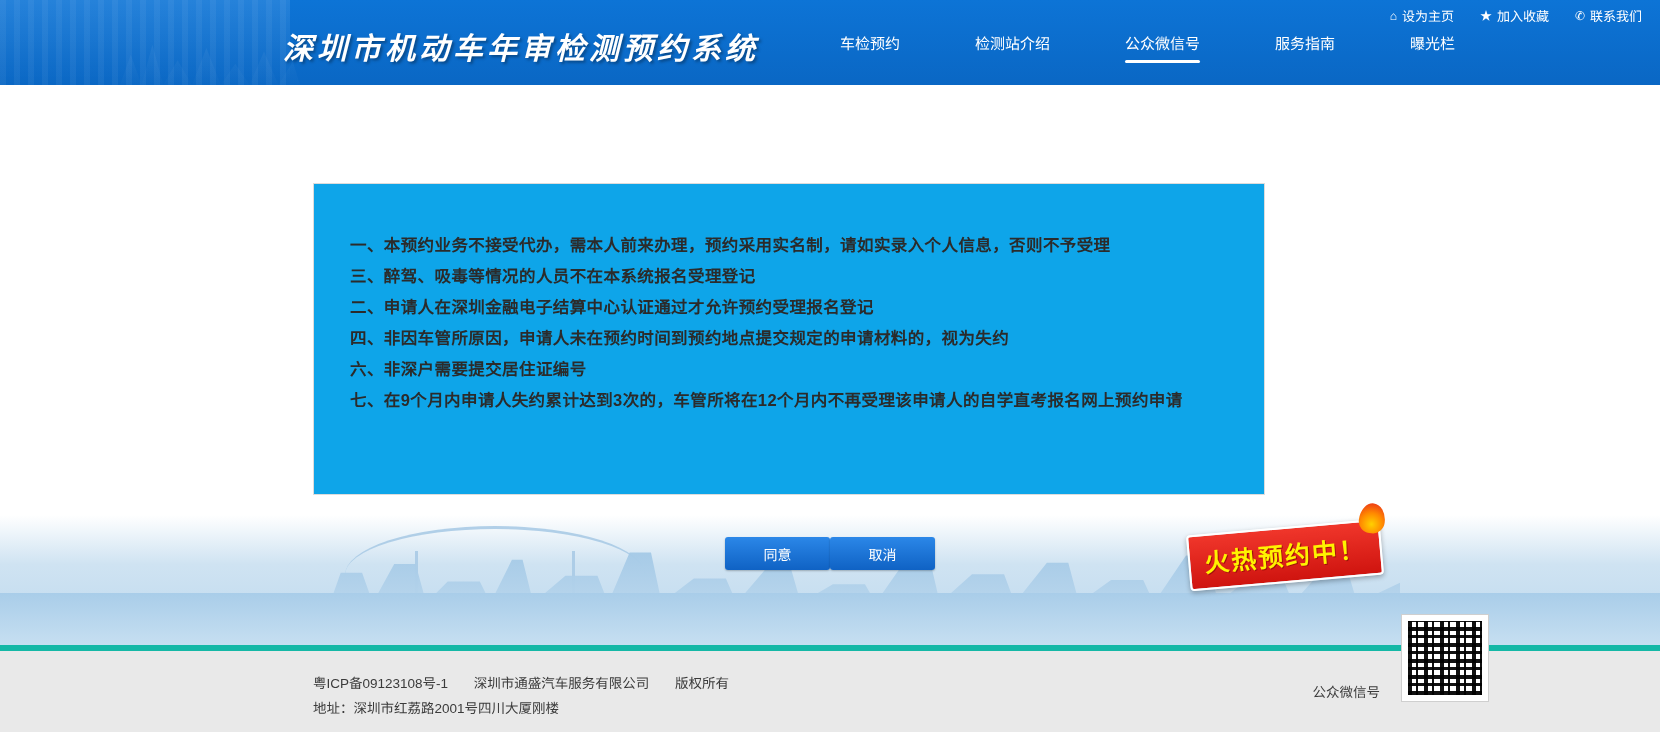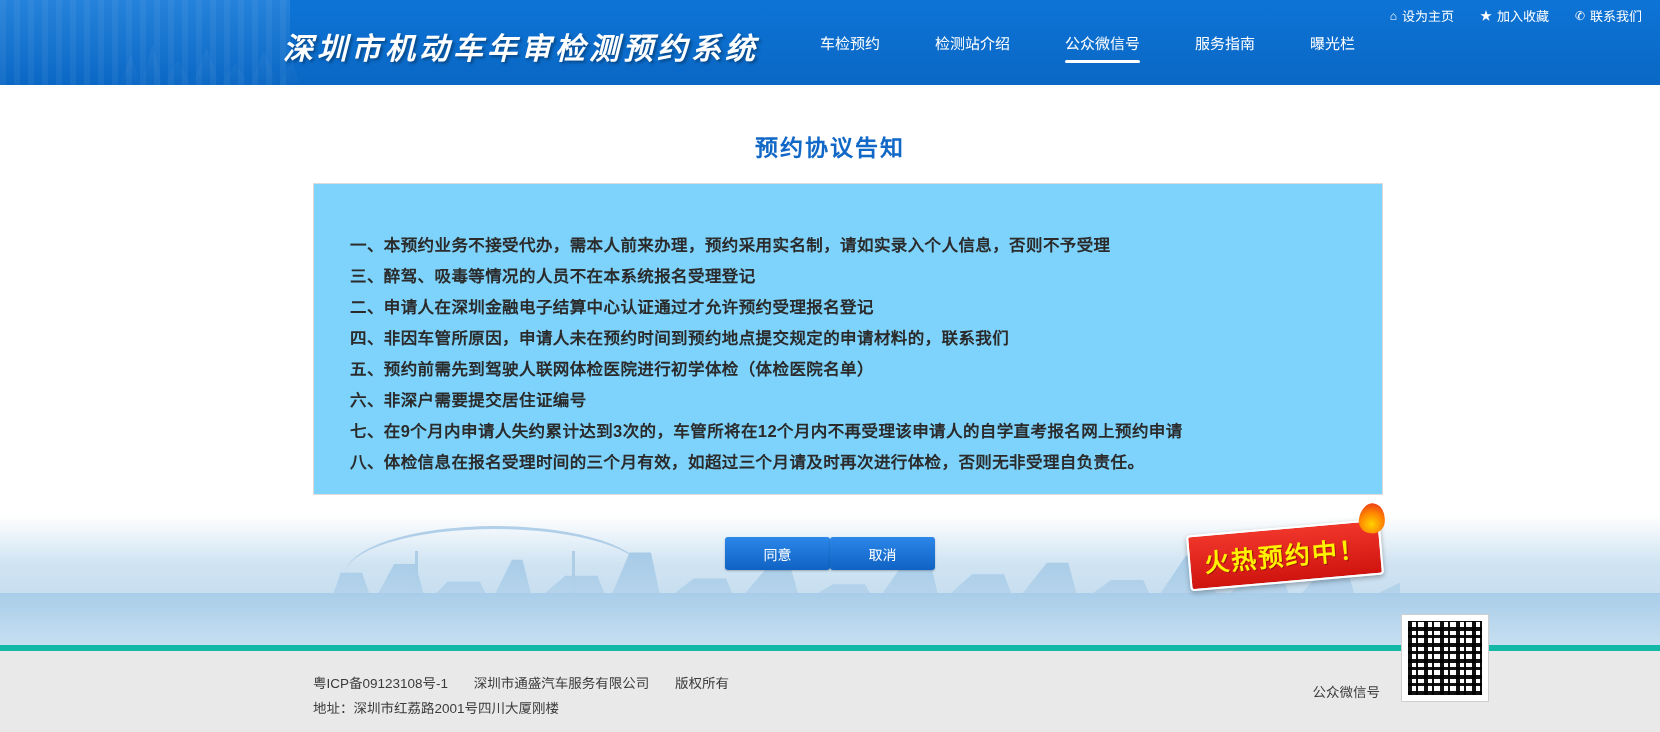--- a/index.html
+++ b/index.html
@@ -88,20 +88,21 @@
     gap: 55px;
     z-index: 5;
   }
   .nav-item {
     position: relative;
     font-size: 15px;
     color: #ffffff;
     padding-bottom: 10px;
     cursor: pointer;
     white-space: nowrap;
+    margin-left: 20px;
   }
   .nav-item.active::after {
     content: "";
     position: absolute;
     left: 0; right: 0; bottom: 0;
     height: 3px;
     background: #ffffff;
     border-radius: 2px;
   }
 
@@ -118,24 +119,24 @@
     font-size: 23px;
     font-weight: bold;
     padding-top: 44px;
     letter-spacing: 2px;
   }
 
   .agreement-box {
     position: absolute;
     left: 313px;
     top: 98px;
-    width: 1070px;
+    width: 952px;
     height: 312px;
     border: 1px solid #dcdcdc;
-    background: #7dd3fc;
+    background: #0ea5e9;
     box-sizing: border-box;
   }
   .terms {
     padding: 46px 0 0 36px;
     margin: 0;
     list-style: none;
   }
   .terms li {
     font-size: 16.5px;
     font-weight: bold;
@@ -336,32 +337,29 @@
       <span>服务指南</span>
     </div>
     <div class="nav-item">
       <span>曝光栏</span>
     </div>
   </div>
 </div>
 
 <div class="main">
 
-  <div class="page-title">预约协议告知</div>
 
   <div class="agreement-box">
     <ul class="terms">
       <li>一、本预约业务不接受代办，需本人前来办理，预约采用实名制，请如实录入个人信息，否则不予受理</li>
       <li>三、醉驾、吸毒等情况的人员不在本系统报名受理登记</li>
       <li>二、申请人在深圳金融电子结算中心认证通过才允许预约受理报名登记</li>
-      <li>四、非因车管所原因，申请人未在预约时间到预约地点提交规定的申请材料的，联系我们</li>
-      <li>五、预约前需先到驾驶人联网体检医院进行初学体检（体检医院名单）</li>
+      <li>四、非因车管所原因，申请人未在预约时间到预约地点提交规定的申请材料的，视为失约</li>
       <li>六、非深户需要提交居住证编号</li>
       <li>七、在9个月内申请人失约累计达到3次的，车管所将在12个月内不再受理该申请人的自学直考报名网上预约申请</li>
-      <li>八、体检信息在报名受理时间的三个月有效，如超过三个月请及时再次进行体检，否则无非受理自负责任。</li>
     </ul>
   </div>
 
   <div class="skyline">
     <div class="bridge"></div>
     <div class="buildings"></div>
     <div class="water"></div>
   </div>
 
   <div class="btn-row">

